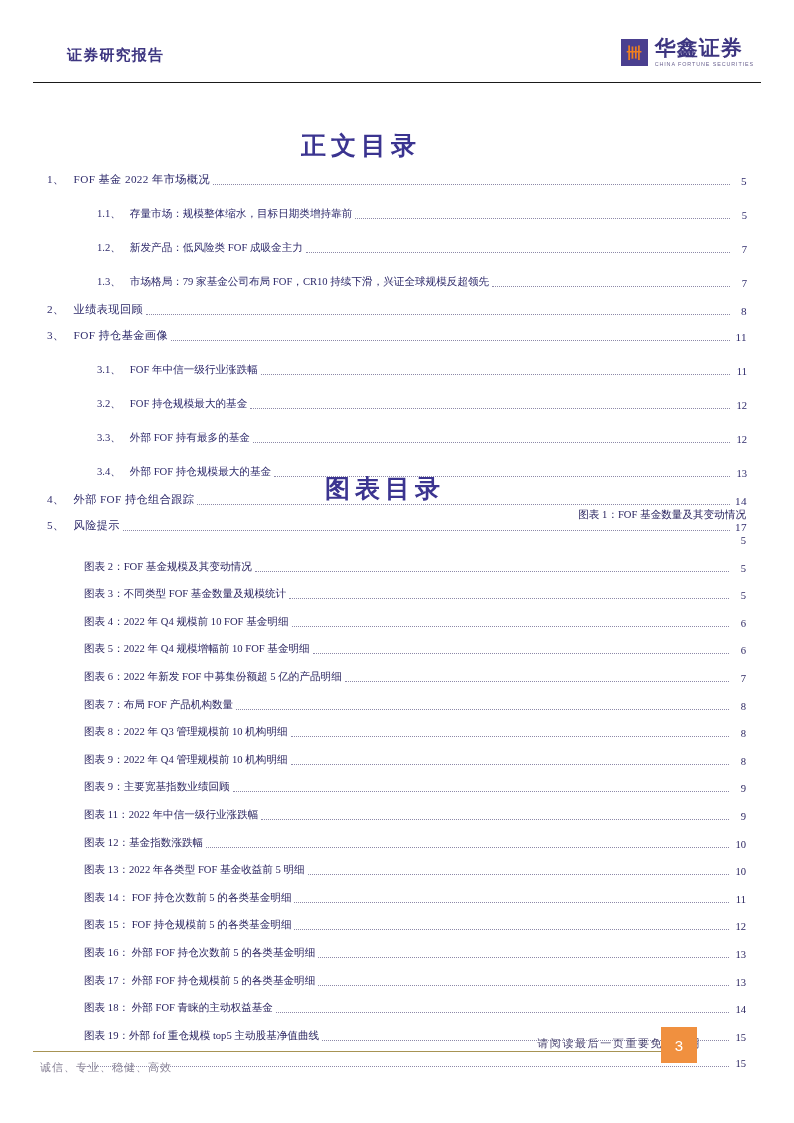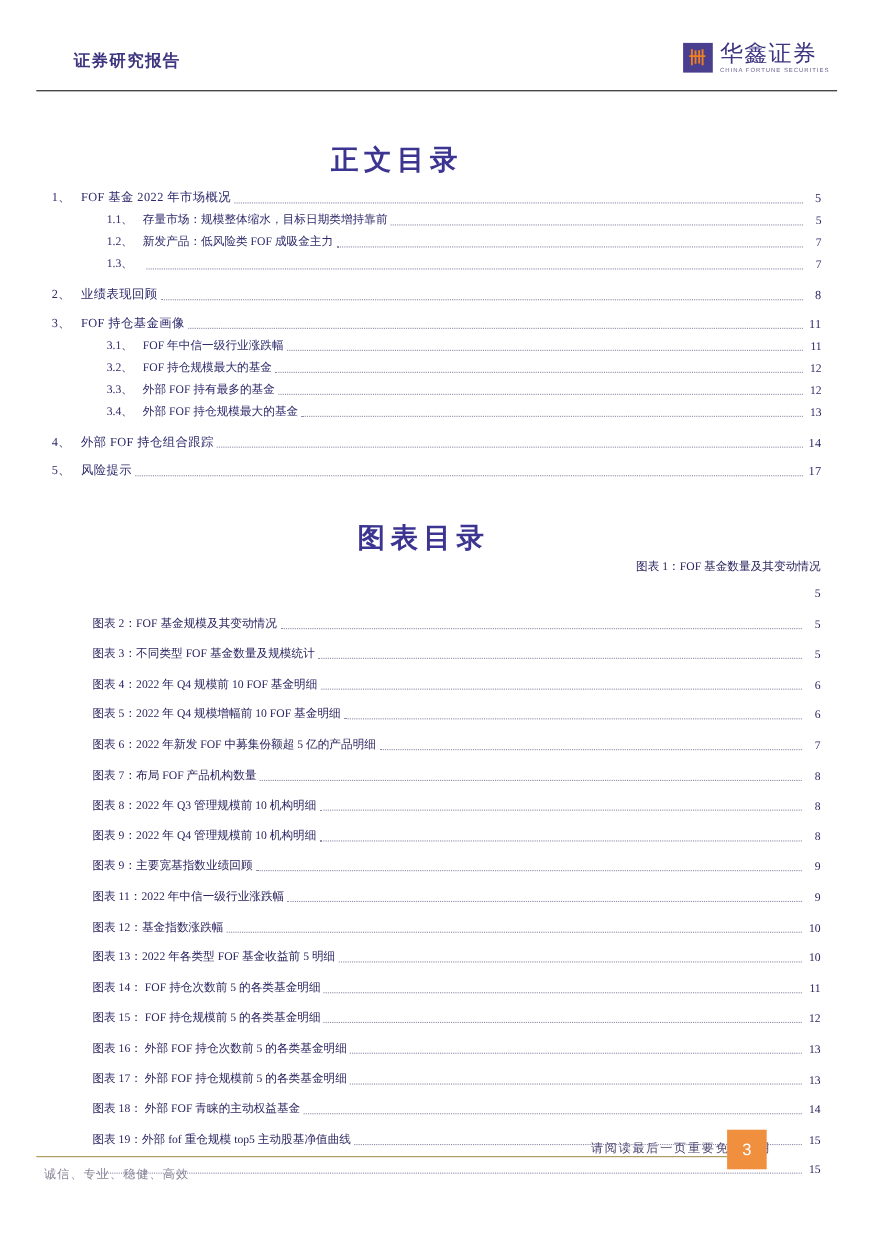--- a/index.html
+++ b/index.html
@@ -67,21 +67,21 @@
   .logo-text {
     display: flex;
     flex-direction: column;
     justify-content: center;
     line-height: 1;
   }
   .logo-cn {
     font-size: 21px;
     color: #3d3580;
     letter-spacing: 1px;
-    font-weight: 400;
+    font-weight: 700;
     font-family: "Liberation Serif", "DejaVu Serif", serif;
   }
   .logo-en {
     font-size: 5.4px;
     color: #6b6390;
     letter-spacing: 0.9px;
     margin-top: 3px;
     font-family: "Liberation Sans", sans-serif;
   }
   .header-rule {
@@ -123,21 +123,21 @@
     white-space: nowrap;
     font-family: "Liberation Serif", "DejaVu Serif", serif;
   }
   .toc-row.level1 {
     margin-top: 11px;
     letter-spacing: 0.4px;
   }
   .toc-row.level1:first-child { margin-top: 0; }
   .toc-row.level2 {
     padding-left: 50px;
-    margin-top: 6px;
+    margin-top: 20px;
     font-size: 10.6px;
   }
   .toc-row.gap-top { margin-top: 13px; }
   .toc-num {
     flex: none;
     margin-right: 9px;
   }
   .toc-label {
     flex: none;
   }
@@ -262,20 +262,21 @@
         <span class="toc-page">5</span>
       </div>
       <div class="toc-row level2">
         <span class="toc-num">1.2、</span>
         <span class="toc-label">新发产品：低风险类 FOF 成吸金主力</span>
         <span class="toc-dots"></span>
         <span class="toc-page">7</span>
       </div>
       <div class="toc-row level2">
         <span class="toc-num">1.3、</span>
+        <span class="toc-label">市场格局：79 家基金公司布局 FOF，CR10 持续下滑，兴证全球规模反超领先</span>
         <span class="toc-dots"></span>
         <span class="toc-page">7</span>
       </div>
       <div class="toc-row level1 gap-top">
         <span class="toc-num">2、</span>
         <span class="toc-label">业绩表现回顾</span>
         <span class="toc-dots"></span>
         <span class="toc-page">8</span>
       </div>
       <div class="toc-row level1">

